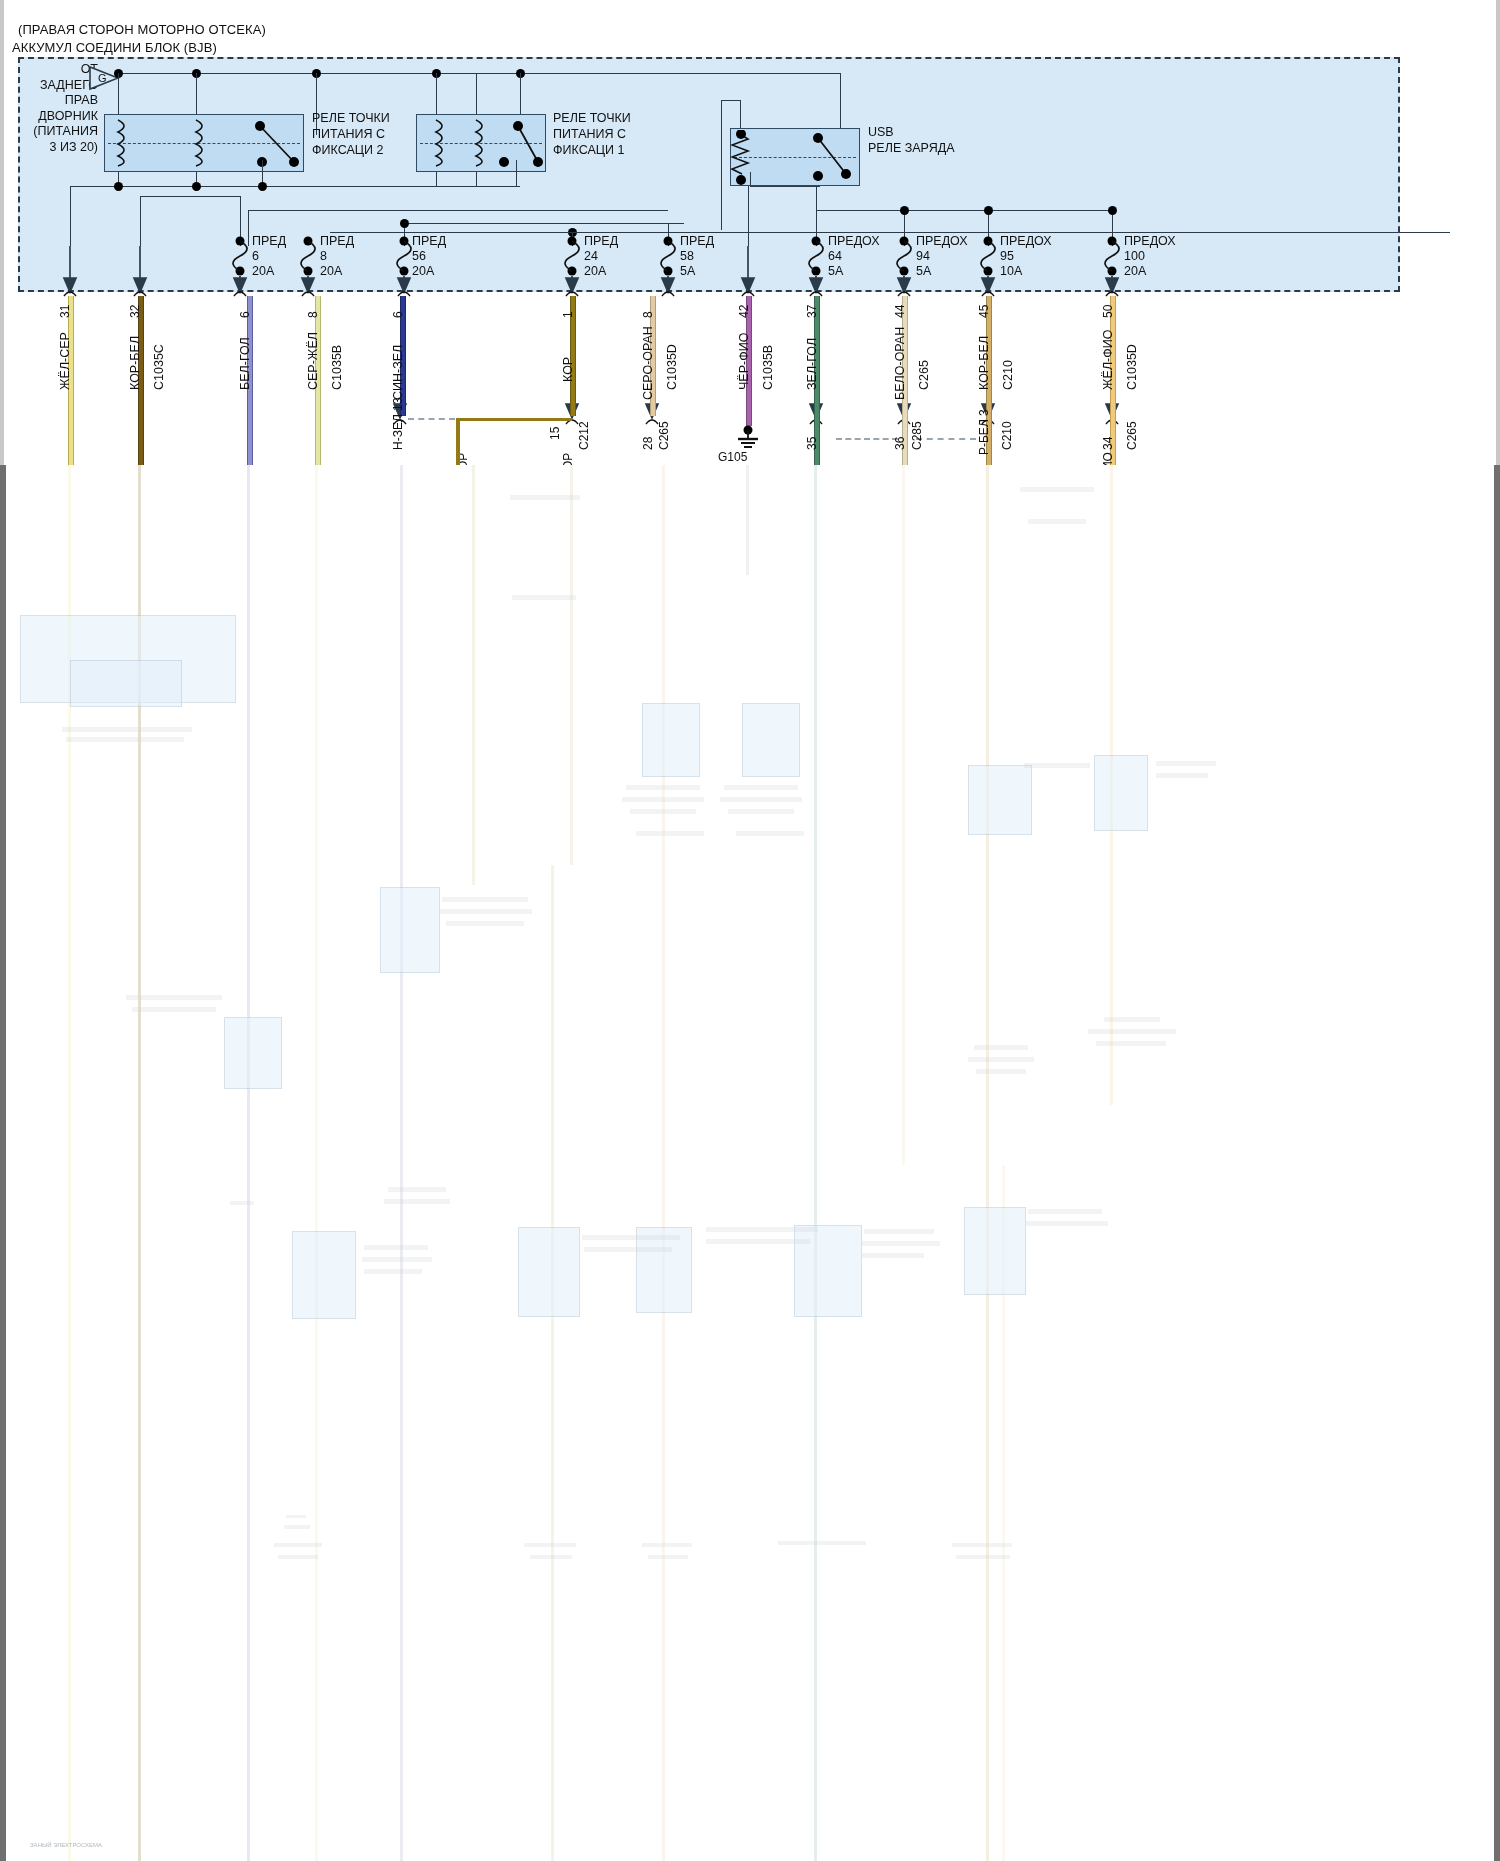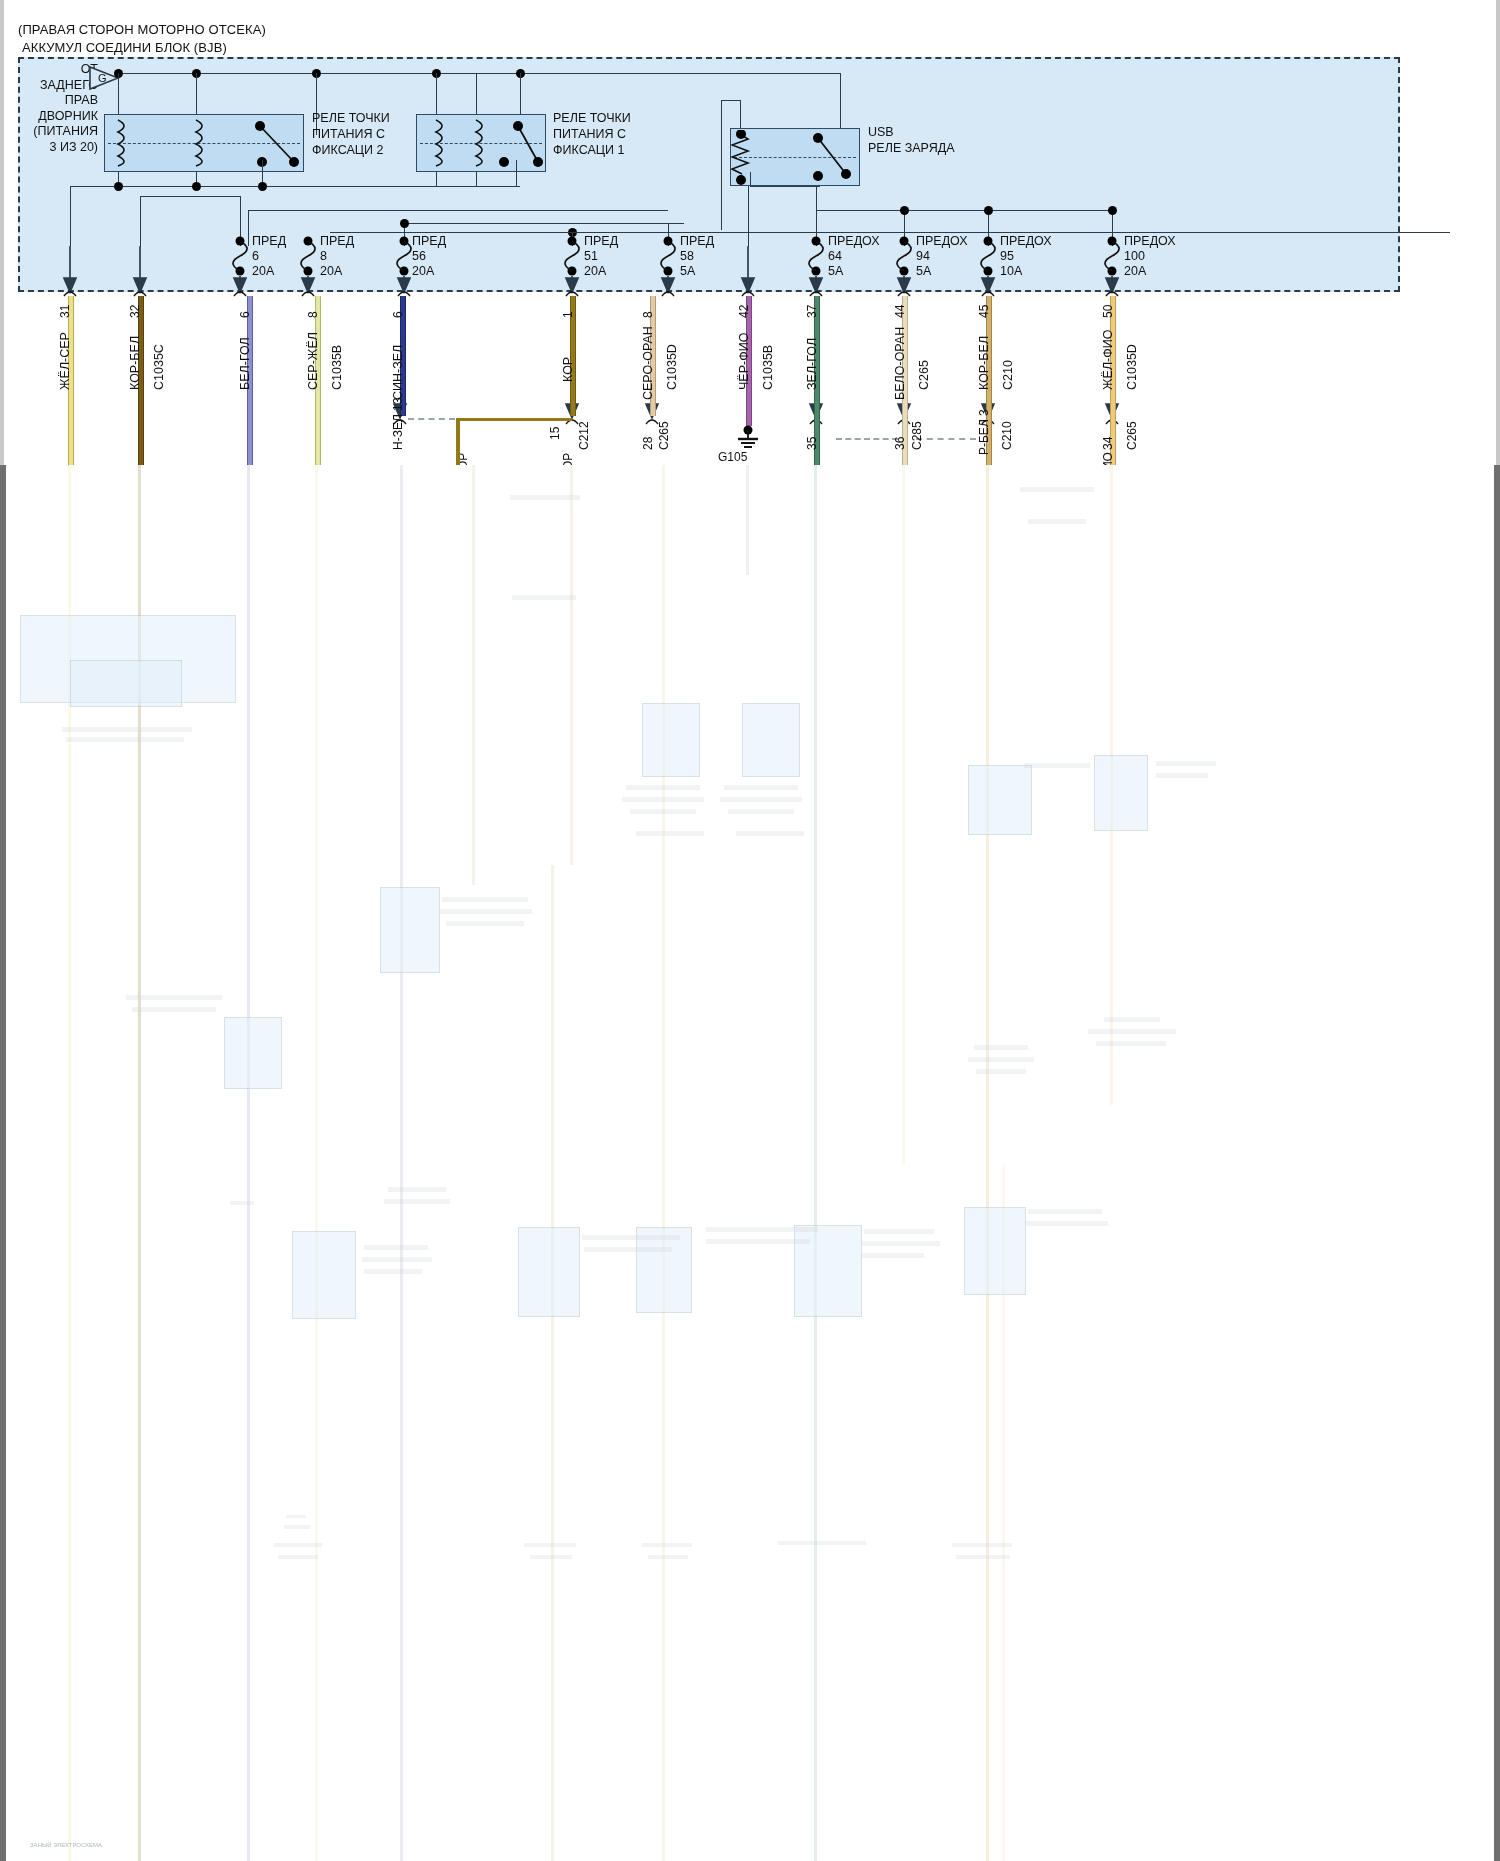--- a/index.html
+++ b/index.html
@@ -12,21 +12,21 @@
   #gutter-right{left:1494px;top:465px;width:6px;height:1396px;}
   #page-edge-l{position:absolute;left:0;top:0;width:4px;height:465px;background:#c8c8c8;}
   #page-edge-r{position:absolute;left:1496px;top:0;width:4px;height:465px;background:#c8c8c8;}
 
   
   #bjb-box{position:absolute;left:18px;top:57px;width:1382px;height:235px;
            background:#d7e9f7;border:2px dashed #2b3b4a;box-sizing:border-box;}
 
   .ttl{position:absolute;color:#111;font-size:13px;letter-spacing:.1px;white-space:nowrap;}
   #bjb-title-1{left:18px;top:22px;}
-  #bjb-title-2{left:22px;top:40px;}
+  #bjb-title-2{left:12px;top:40px;}
 
   
   #src-cap{position:absolute;left:20px;top:62px;width:78px;text-align:right;
            font-size:12.5px;line-height:15.5px;color:#111;}
   #src-arrow{position:absolute;left:88px;top:64px;width:32px;height:28px;}
 
   
   .relay{position:absolute;background:#bfdcf3;border:1.6px solid #2f4a63;box-sizing:border-box;}
   .relay-dash{position:absolute;border-top:1.6px dashed #2f4a63;}
   .rl-label{position:absolute;font-size:12.5px;line-height:16px;color:#111;white-space:nowrap;}
@@ -231,21 +231,21 @@
     <div>20A</div>
   </div>
 
   <svg class="fuse" style="left:560px;top:236px;" viewBox="0 0 26 40">
     <circle cx="12" cy="5" r="4.5" fill="#000"></circle>
       <circle cx="12" cy="35" r="4.5" fill="#000"></circle>
     <path d="M12 5 q14 8 0 15 q-14 7 0 15" fill="none" stroke="#111" stroke-width="1.7"></path>
   </svg>
   <div class="fuse-txt" style="left:584px;top:234px;">
     <div>ПРЕД</div>
-    <div>51</div>
+    <div>24</div>
     <div>20A</div>
   </div>
 
   <svg class="fuse" style="left:656px;top:236px;" viewBox="0 0 26 40">
     <circle cx="12" cy="5" r="4.5" fill="#000"></circle>
       <circle cx="12" cy="35" r="4.5" fill="#000"></circle>
     <path d="M12 5 q14 8 0 15 q-14 7 0 15" fill="none" stroke="#111" stroke-width="1.7"></path>
   </svg>
   <div class="fuse-txt" style="left:680px;top:234px;">
     <div>ПРЕД</div>

